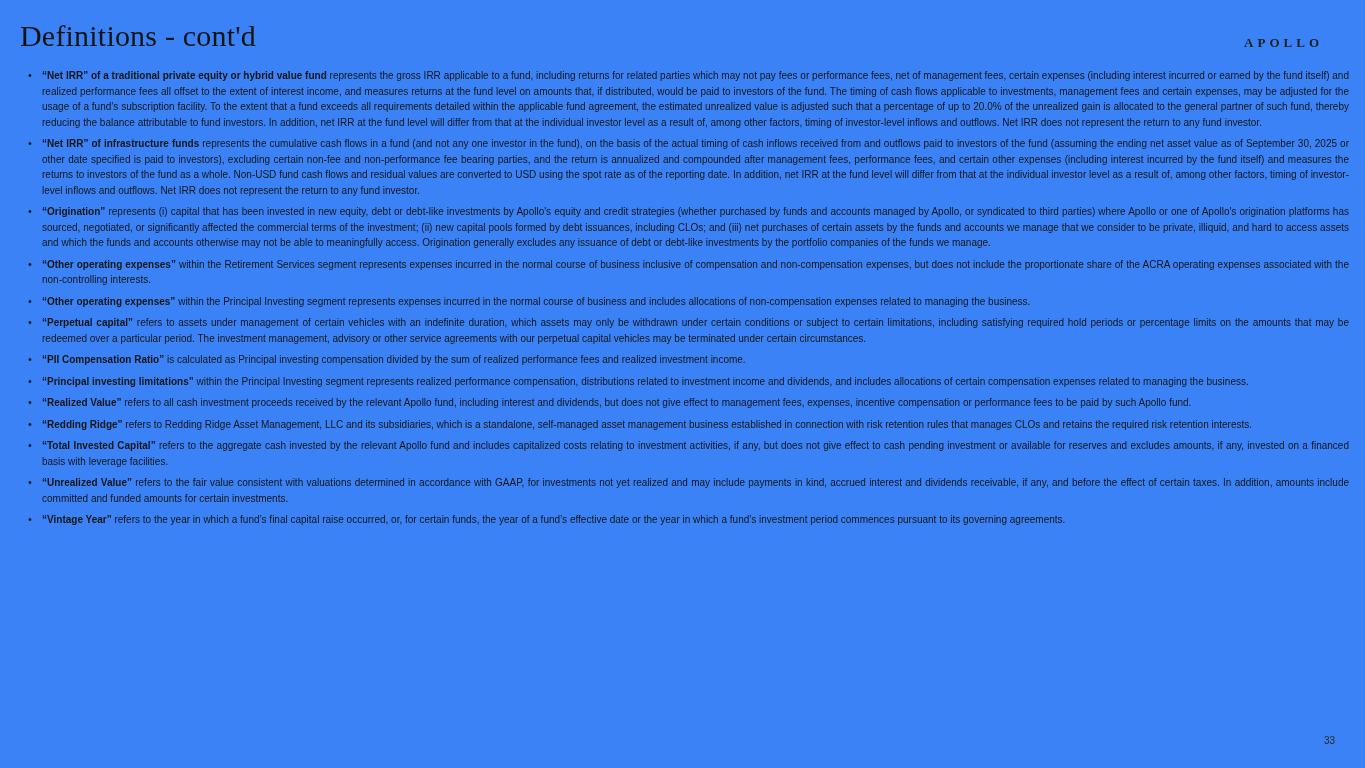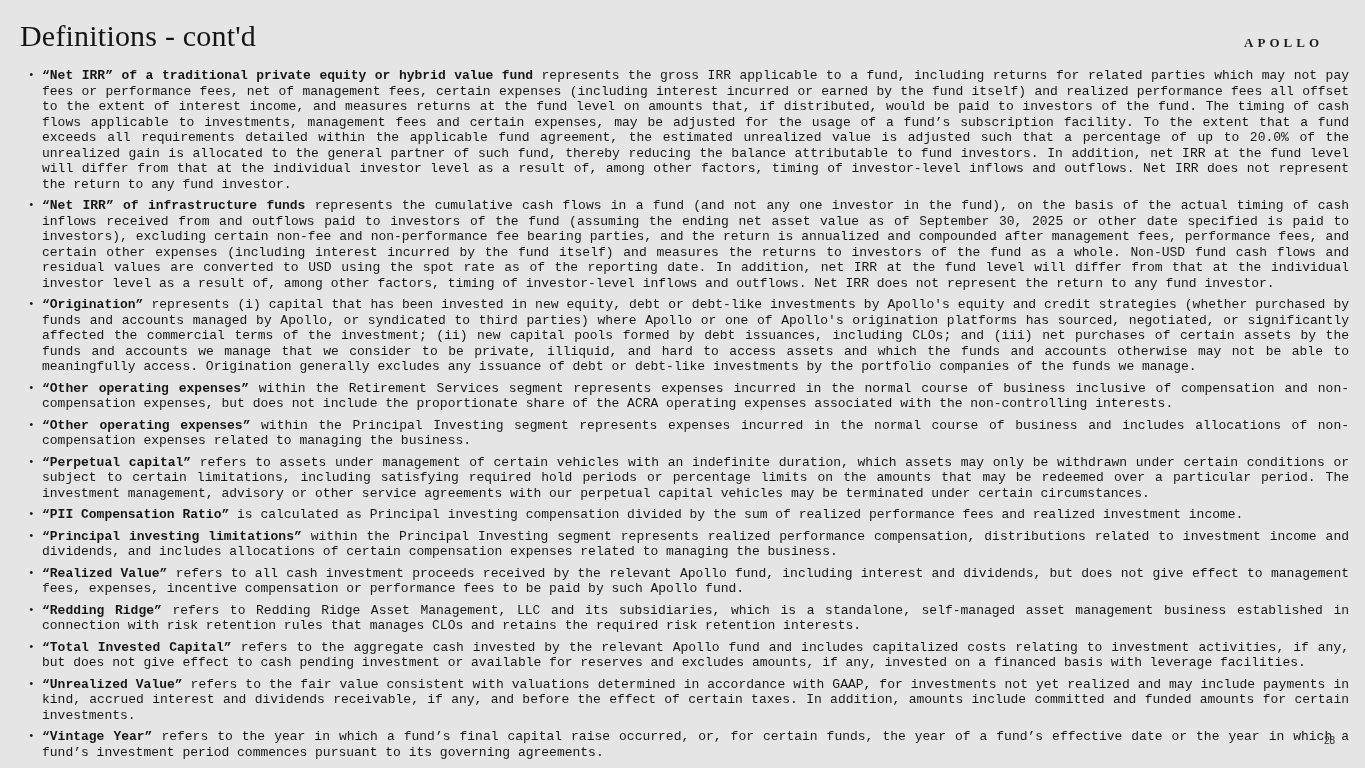--- a/index.html
+++ b/index.html
@@ -7,21 +7,21 @@
     padding: 0;
     background: #ffffff;
     width: 1365px;
     height: 768px;
     overflow: hidden;
   }
   .slide {
     position: relative;
     width: 1365px;
     height: 768px;
-    background: #e5e5e5;
+    background: #3b82f6;
     font-family: "Liberation Sans", sans-serif;
     color: #161616;
     box-sizing: border-box;
   }
   .slide-header {
     position: absolute;
     top: 18px;
     left: 20px;
     right: 20px;
     display: flex;
@@ -51,25 +51,24 @@
     left: 20px;
     width: 1329px;
     margin: 0;
     padding: 0;
     list-style: none;
   }
   .definitions li {
     position: relative;
     padding-left: 22px;
     margin-bottom: 6px;
-    font-size: 13px;
+    font-size: 10px;
     line-height: 15.5px;
     text-align: justify;
     color: #161616;
-    font-family: Liberation Mono, monospace;
   }
   .definitions li::before {
     content: "\2022";
     position: absolute;
     left: 8px;
     top: 0;
     font-size: 11px;
     color: #161616;
   }
   .definitions .term {
@@ -142,15 +141,15 @@
 
     <li>
       <span class="term">“Unrealized Value”</span><span class="body"> refers to the fair value consistent with valuations determined in accordance with GAAP, for investments not yet realized and may include payments in kind, accrued interest and dividends receivable, if any, and before the effect of certain taxes. In addition, amounts include committed and funded amounts for certain investments.</span>
     </li>
 
     <li>
       <span class="term">“Vintage Year”</span><span class="body"> refers to the year in which a fund’s final capital raise occurred, or, for certain funds, the year of a fund’s effective date or the year in which a fund’s investment period commences pursuant to its governing agreements.</span>
     </li>
   </ul>
 
-  <div class="page-number">28</div>
+  <div class="page-number">33</div>
 
 </div>
 
 </body></html>

